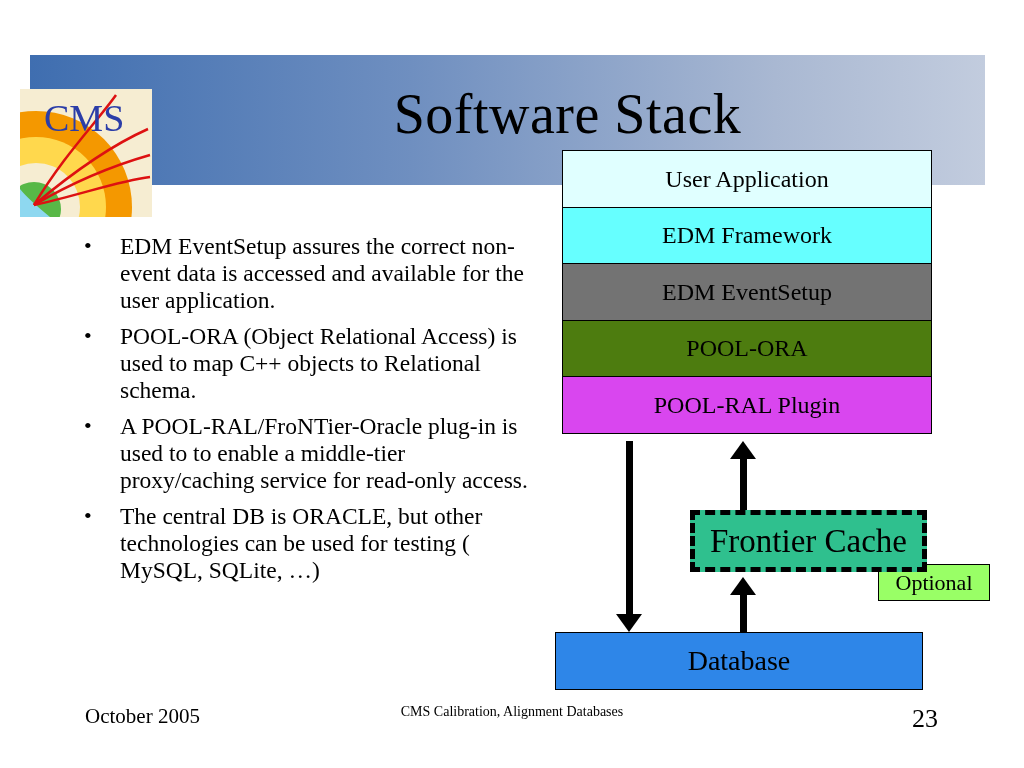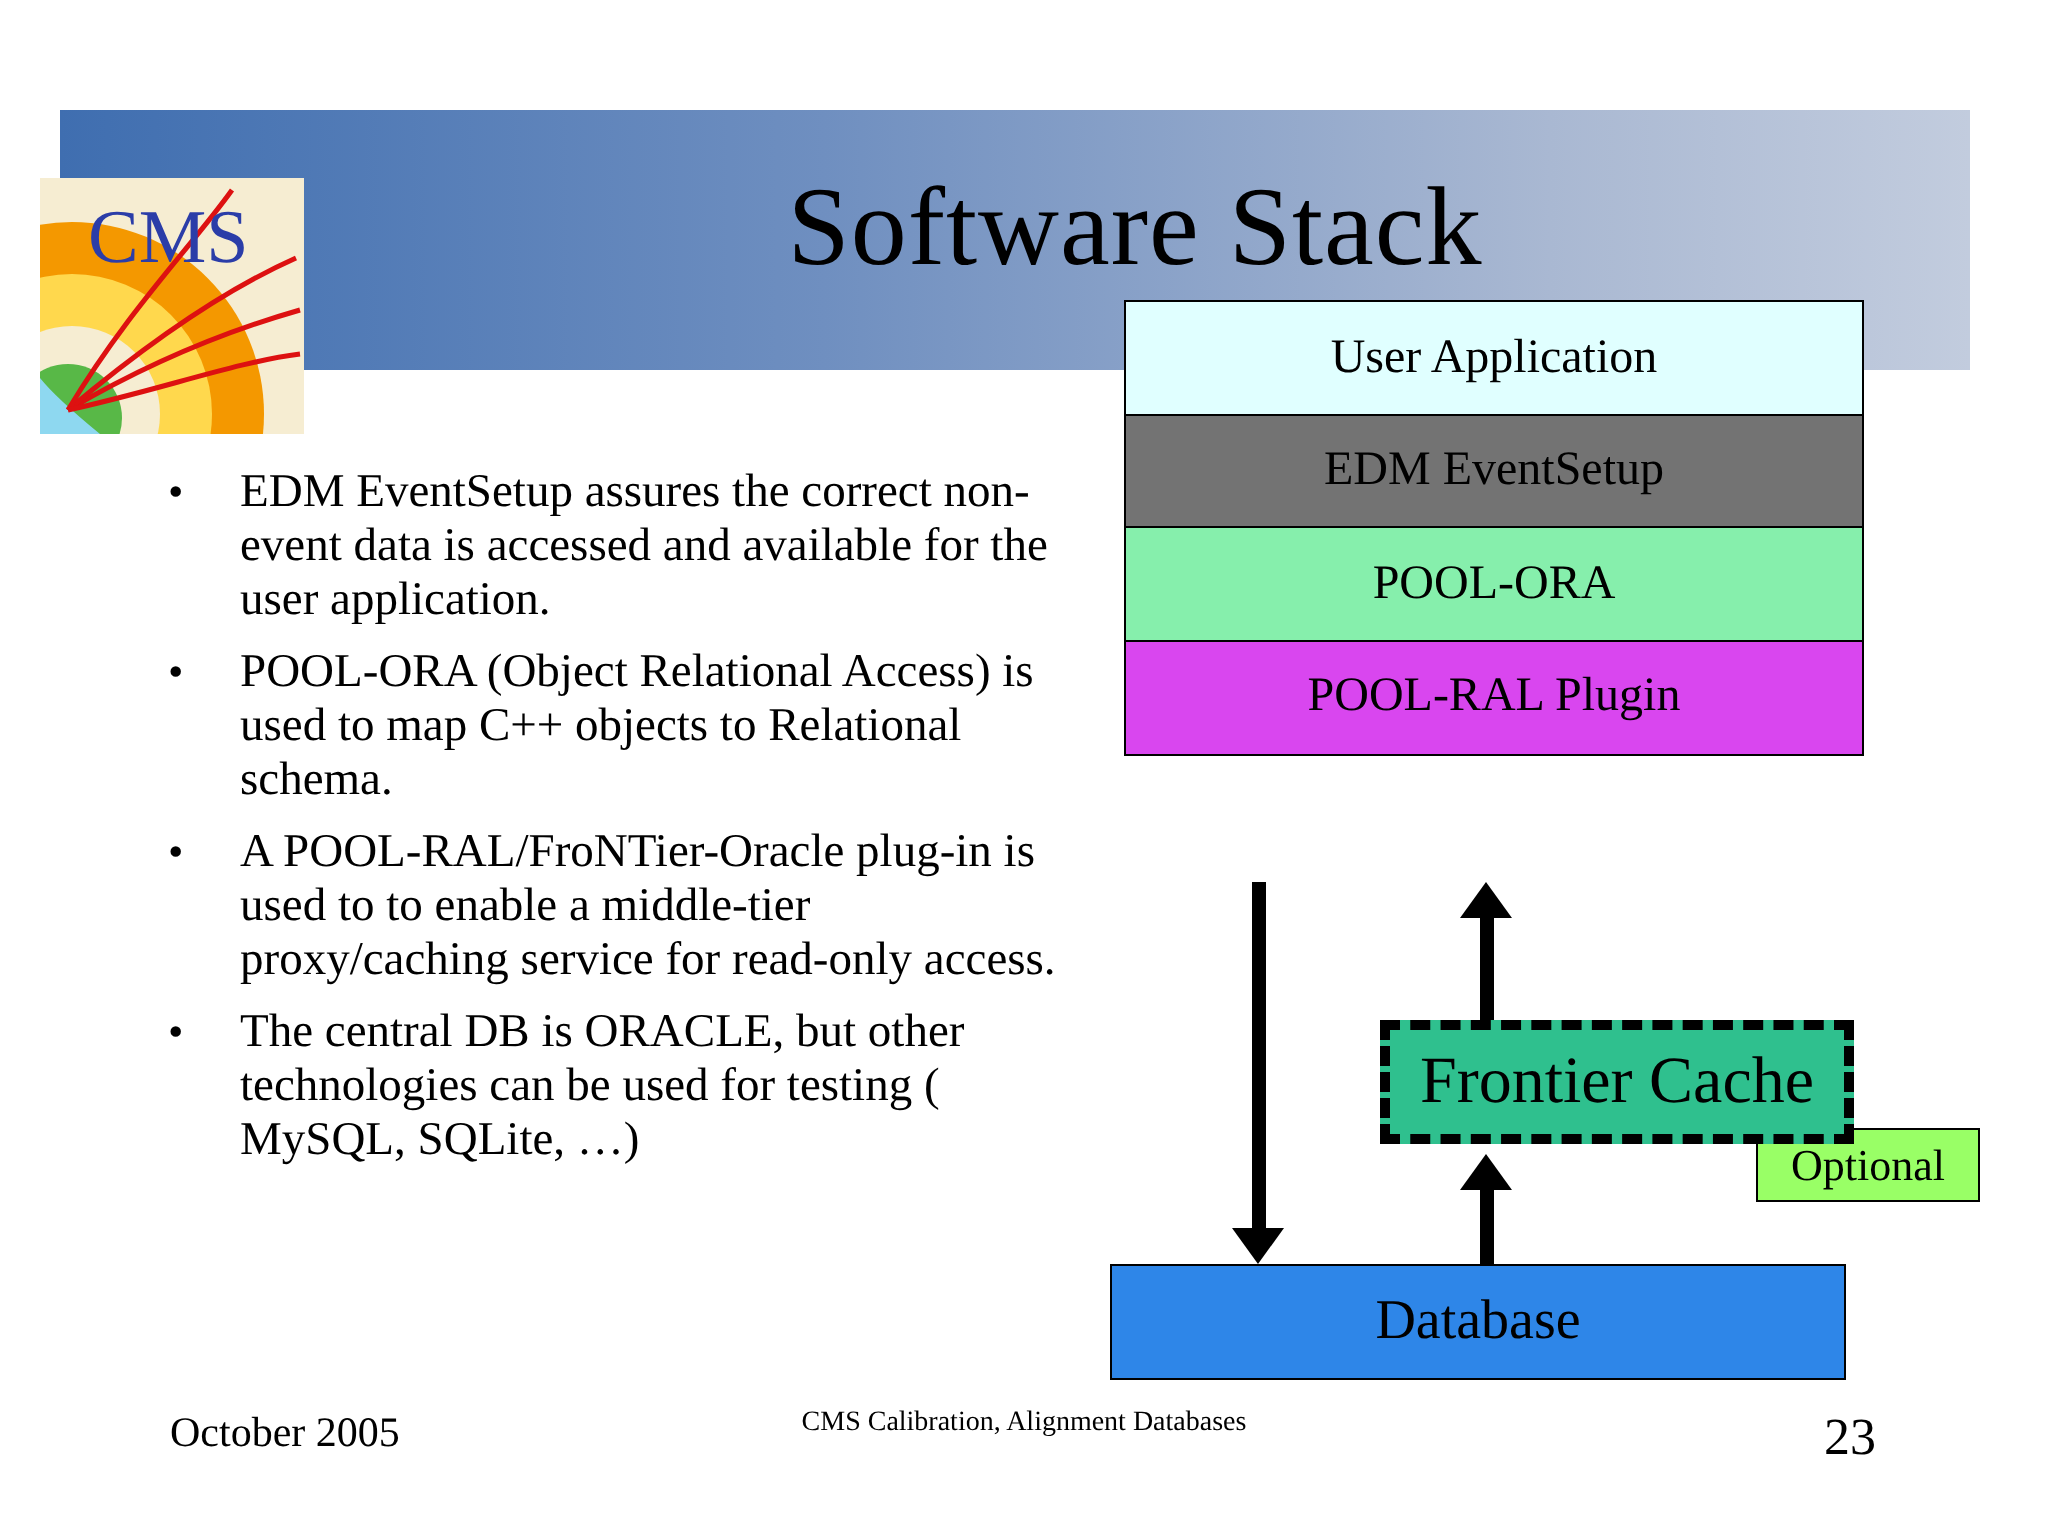--- a/index.html
+++ b/index.html
@@ -110,22 +110,23 @@
     <span>A POOL-RAL/FroNTier-Oracle plug-in is used to to enable a middle-tier proxy/caching service for read-only access.</span>
   </li>
   <li>
     <span class="dot">•</span>
     <span>The central DB is ORACLE, but other technologies can be used for testing ( MySQL, SQLite, …)</span>
   </li>
 </ul>
 
 <div class="stack">
   <div class="stack-box" style="background-color: rgb(224, 255, 255);">User Application</div>
+  <div class="stack-box" style="background-color: rgb(102, 255, 255);">EDM Framework</div>
   <div class="stack-box" style="background-color: #737373;">EDM EventSetup</div>
-  <div class="stack-box" style="background-color: #86efac;">POOL-ORA</div>
+  <div class="stack-box" style="background-color: #4d7c0f;">POOL-ORA</div>
   <div class="stack-box" style="background-color: #d946ef;">POOL-RAL Plugin</div>
 </div>
 
 <div class="arrow arrow-stack-db">
   <div class="shaft"></div>
   <div class="head-down"></div>
 </div>
 <div class="arrow arrow-fc-stack">
   <div class="head-up"></div>
   <div class="shaft"></div>

